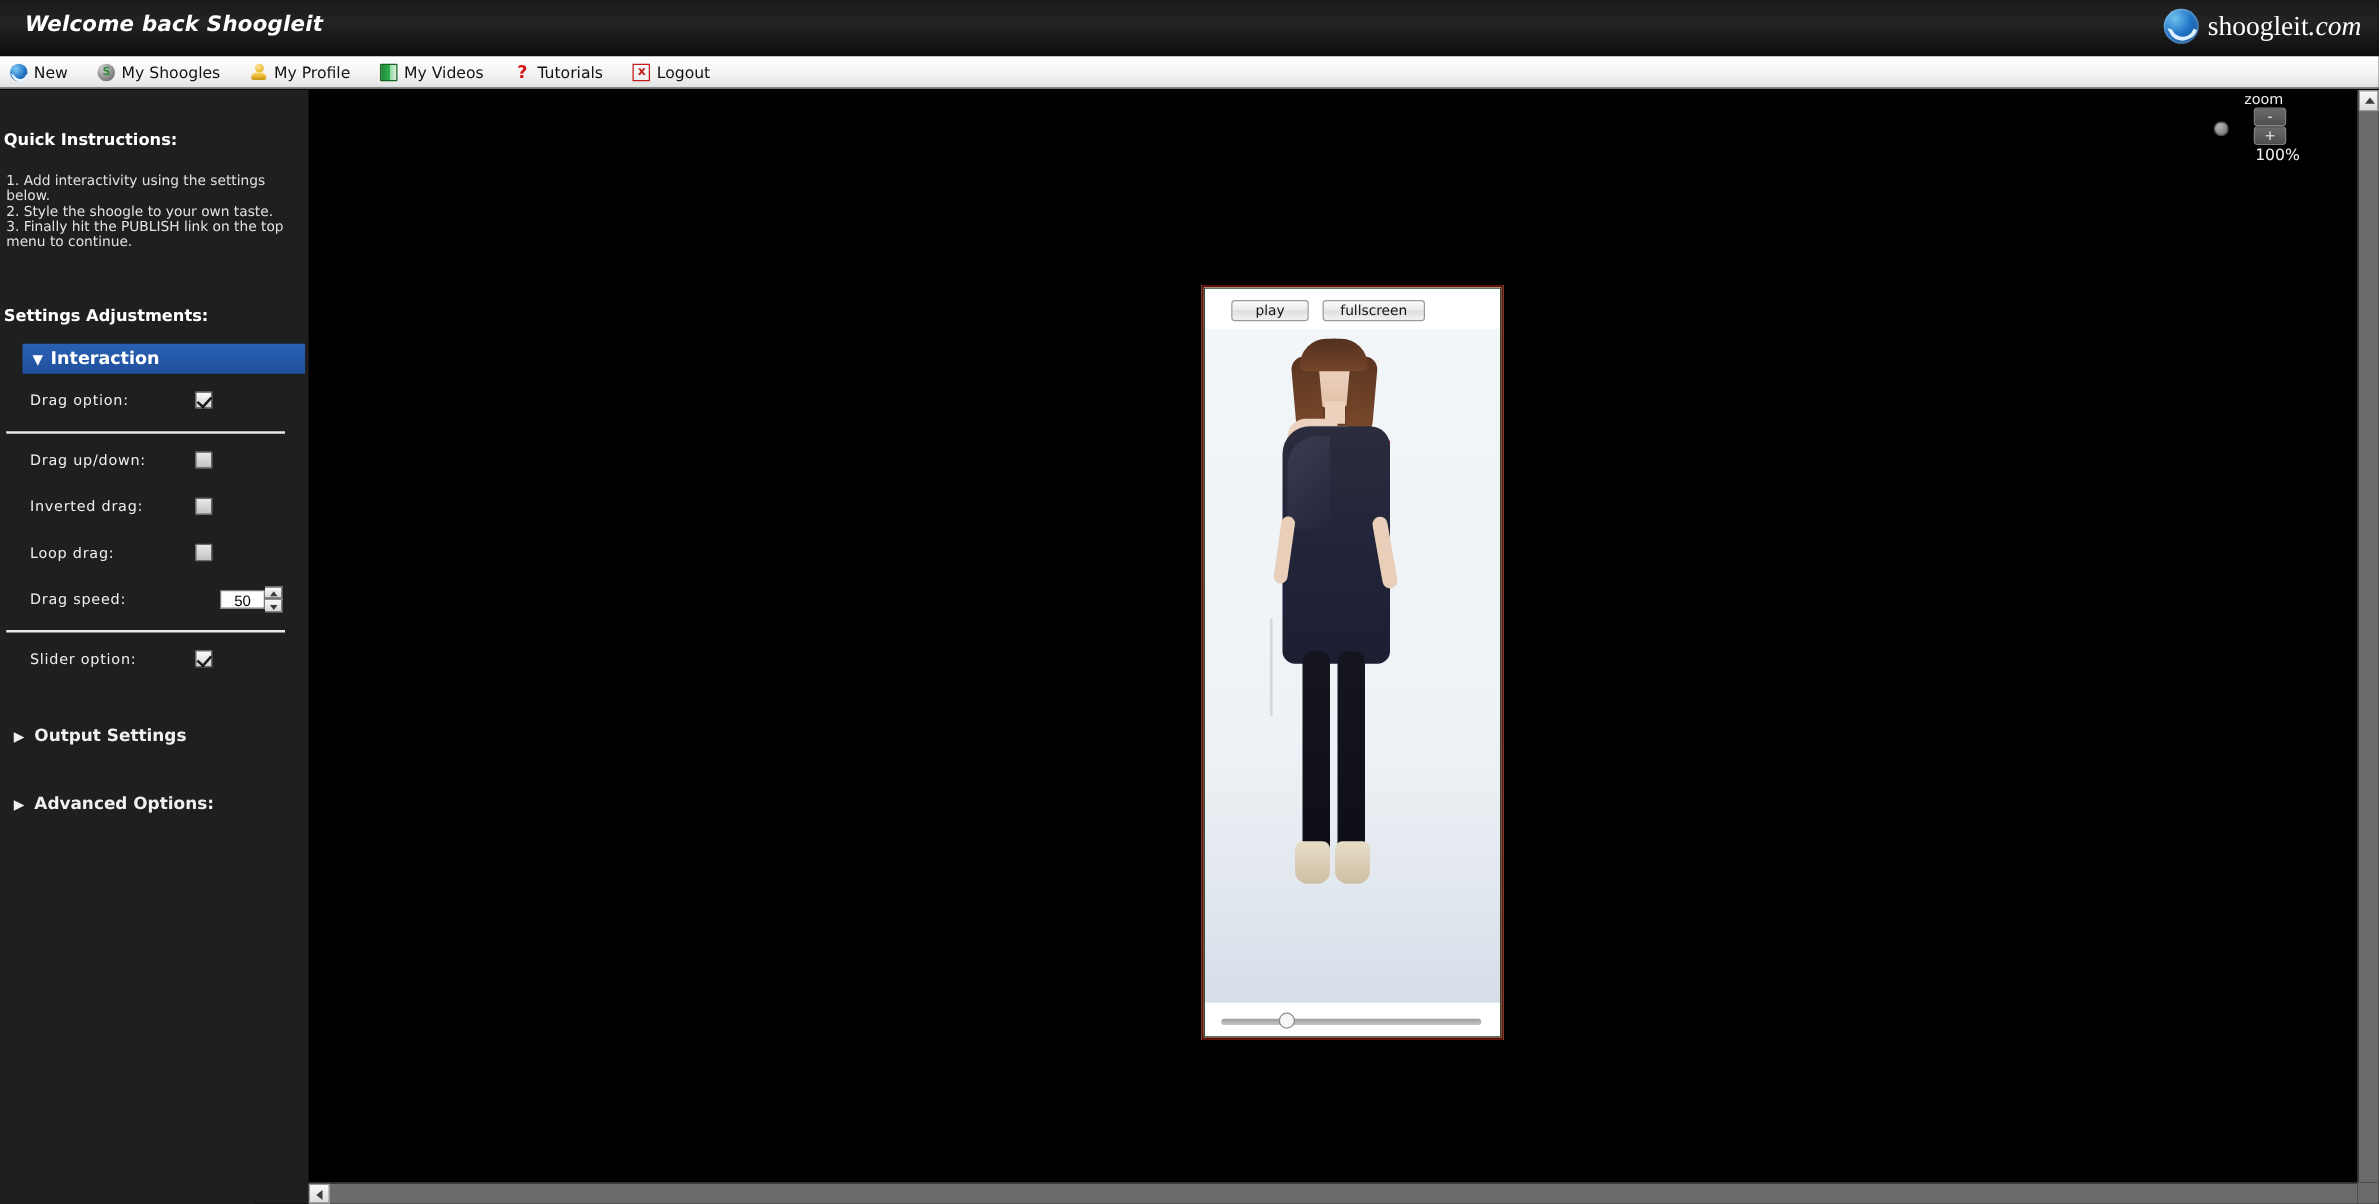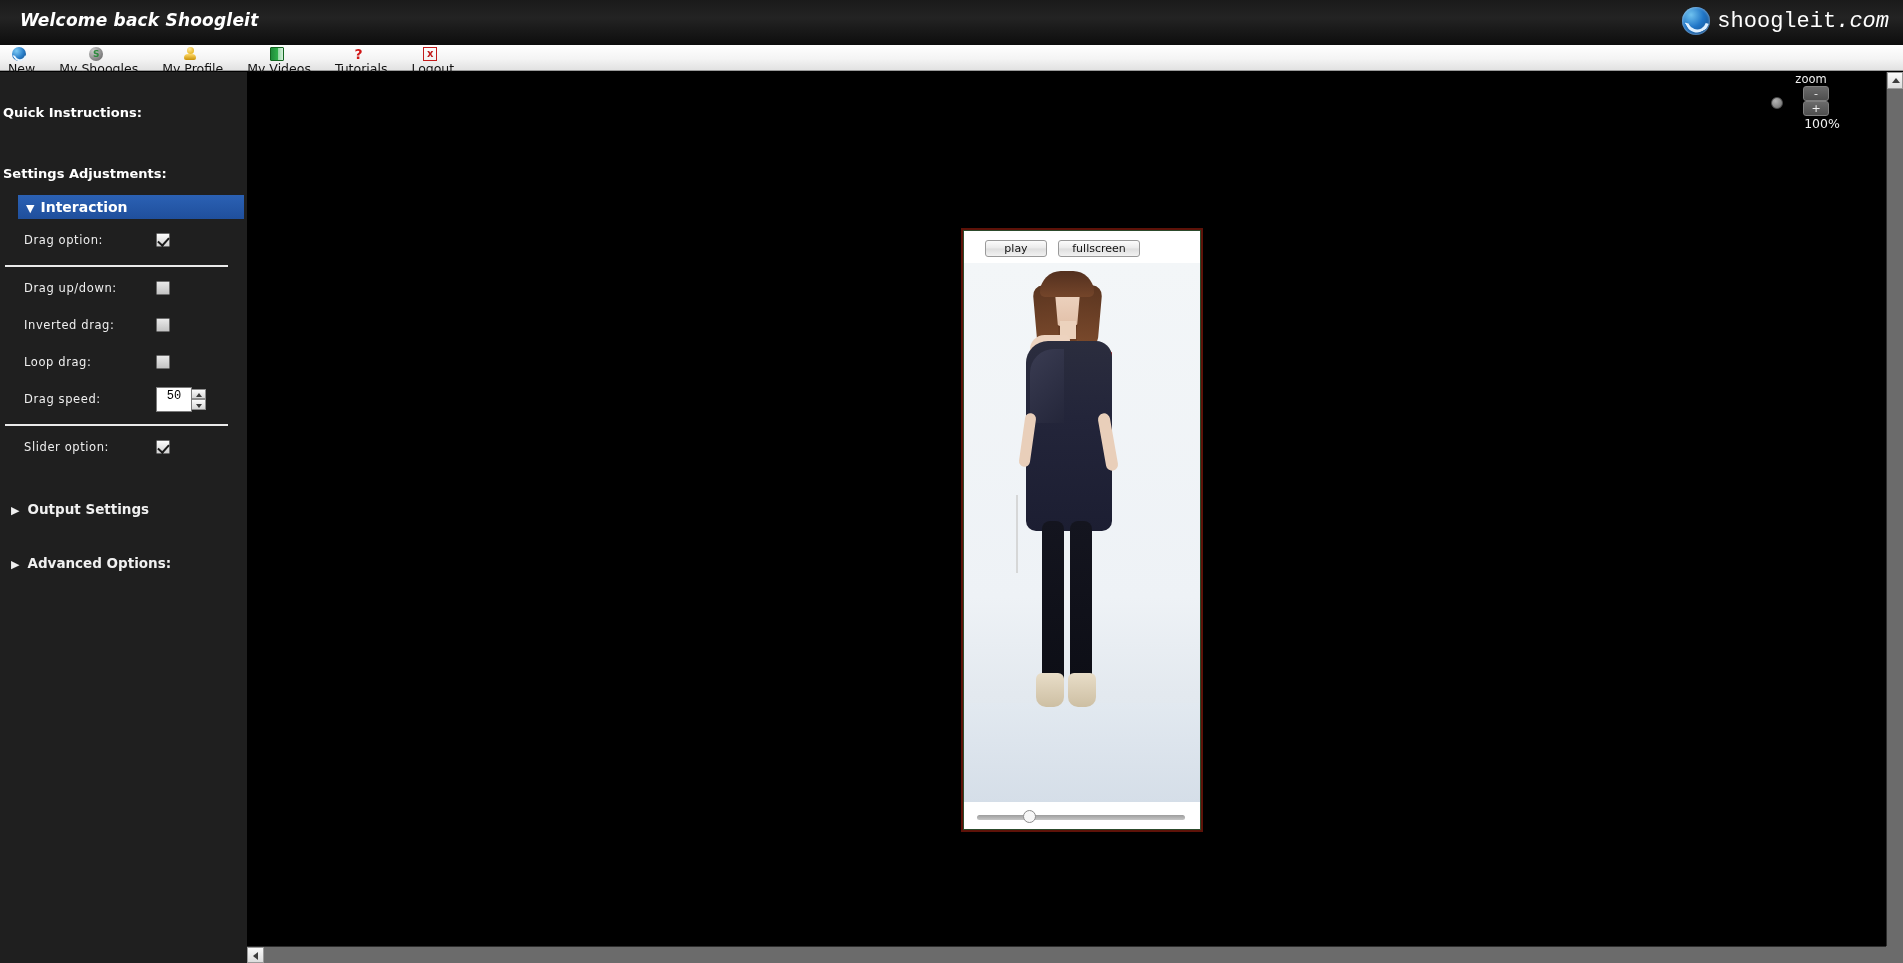--- a/index.html
+++ b/index.html
@@ -94,38 +94,37 @@
     width: 28px; height: 28px; border-radius: 50%; margin-right: 7px; position: relative;
     background: radial-gradient(circle at 32% 28%, #6fc2ef 0%, #2176c7 45%, #0d3f76 100%);
     box-shadow: inset 0 0 3px rgba(255,255,255,.6);
   }
   #brand-mark::after {
     content:""; position:absolute; left:5px; top:9px; width:18px; height:10px;
     border: 3px solid #dff0ff; border-top-color: transparent; border-right-color: transparent;
     border-radius: 0 0 14px 14px; transform: rotate(-28deg);
   }
   #brand-text {
-    font-family: Liberation Mono, monospace; font-size: 22px; color: #fff; white-space: nowrap;
+    font-family: Liberation Serif, serif; font-size: 22px; color: #fff; white-space: nowrap;
   }
   #brand-text .it { font-style: italic; }
 
   
   #menubar {
     position: absolute; left: 0; top: 45px; width: 1903px; height: 26px;
     background: linear-gradient(to bottom, #ffffff 0%, #f4f4f4 55%, #e2e2e2 100%);
     border-bottom: 1px solid #9a9a9a;
     display: flex; align-items: center;
     padding-left: 8px;
   }
   .menu-item {
     display: flex; align-items: center; height: 22px;
     margin-right: 24px; cursor: pointer;
     font-size: 12.5px; color: #111;
     font-family: "DejaVu Sans", sans-serif;
-    flex-direction: column;
   }
   .menu-ico { width: 14px; height: 14px; margin-right: 5px; position: relative; flex:0 0 auto; }
   .mi-new { border-radius:50%; background: radial-gradient(circle at 32% 28%, #7ecbf5 0%, #2a7fc9 50%, #0d3d73 100%); }
   .mi-new::after { content:""; position:absolute; left:2px; top:4px; width:10px; height:6px;
       border:2px solid #eaf6ff; border-top-color:transparent; border-right-color:transparent;
       border-radius:0 0 8px 8px; transform: rotate(-30deg); }
   .mi-shoogles { border-radius:50%; background: radial-gradient(circle at 33% 28%, #cfcfcf, #7d7d7d 70%, #555 100%); }
   .mi-shoogles::after { content:"S"; position:absolute; inset:0; color:#2f8b3f; font-size:9px; font-weight:bold;
       text-align:center; line-height:14px; font-family:"DejaVu Sans", sans-serif; }
   .mi-profile { }
@@ -202,23 +201,24 @@
     content: ""; position: absolute; left: 3px; top: 1px;
     width: 5px; height: 9px; border: solid #1a1a1a;
     border-width: 0 2px 2px 0; transform: rotate(42deg);
   }
   .cbox.off { background: linear-gradient(to bottom, #e9e9e9, #c3c3c3); }
 
   .hr-sep { height: 2px; background: #eaeaea; margin: 9px 2px 5px 2px; width: 223px; }
 
   .spin-wrap { display:flex; align-items:center; }
   .spin-input {
-    width: 36px; height: 25px; border: 1px solid #7a7a7a; background: #fff;
+    width: 36px; height: 15px; border: 1px solid #7a7a7a; background: #fff;
     color: #000; font-size: 12px; text-align: center; line-height: 17px;
-    font-family: Liberation Mono, monospace;
+    font-family: Liberation Sans, sans-serif;
+    margin-left: 20px;
   }
   .spin-btns { width: 14px; height: 21px; display:flex; flex-direction: column; }
   .spin-btn {
     flex: 1; border: 1px solid #8d8d8d; border-left: none;
     background: linear-gradient(to bottom, #fbfbfb, #d6d6d6);
     position: relative; cursor: pointer;
   }
   .spin-btn .tri { position:absolute; left:4px; top:3px; width:0; height:0;
       border-left:3px solid transparent; border-right:3px solid transparent; }
   .spin-btn.up .tri { border-bottom: 4px solid #3a3a3a; }
@@ -406,20 +406,23 @@
     <span class="menu-ico mi-logout"></span>
     <span>Logout</span>
   </div>
 </div>
 
 <div id="sidebar">
   <div id="sidebar-inner">
     <div class="side-h">Quick Instructions:</div>
 
     <div id="instructions">
+      <p class="blk" style="white-space:pre-line;">1. Add interactivity using the settings below.
+2. Style the shoogle to your own taste.
+3. Finally hit the PUBLISH link on the top menu to continue.</p>
     </div>
 
     <div class="side-h" id="settings-h">Settings Adjustments:</div>
 
     <div class="accordion-head">
       <span class="arr">▼</span><span>Interaction</span>
     </div>
 
     <div>
       <div class="opt-row">

